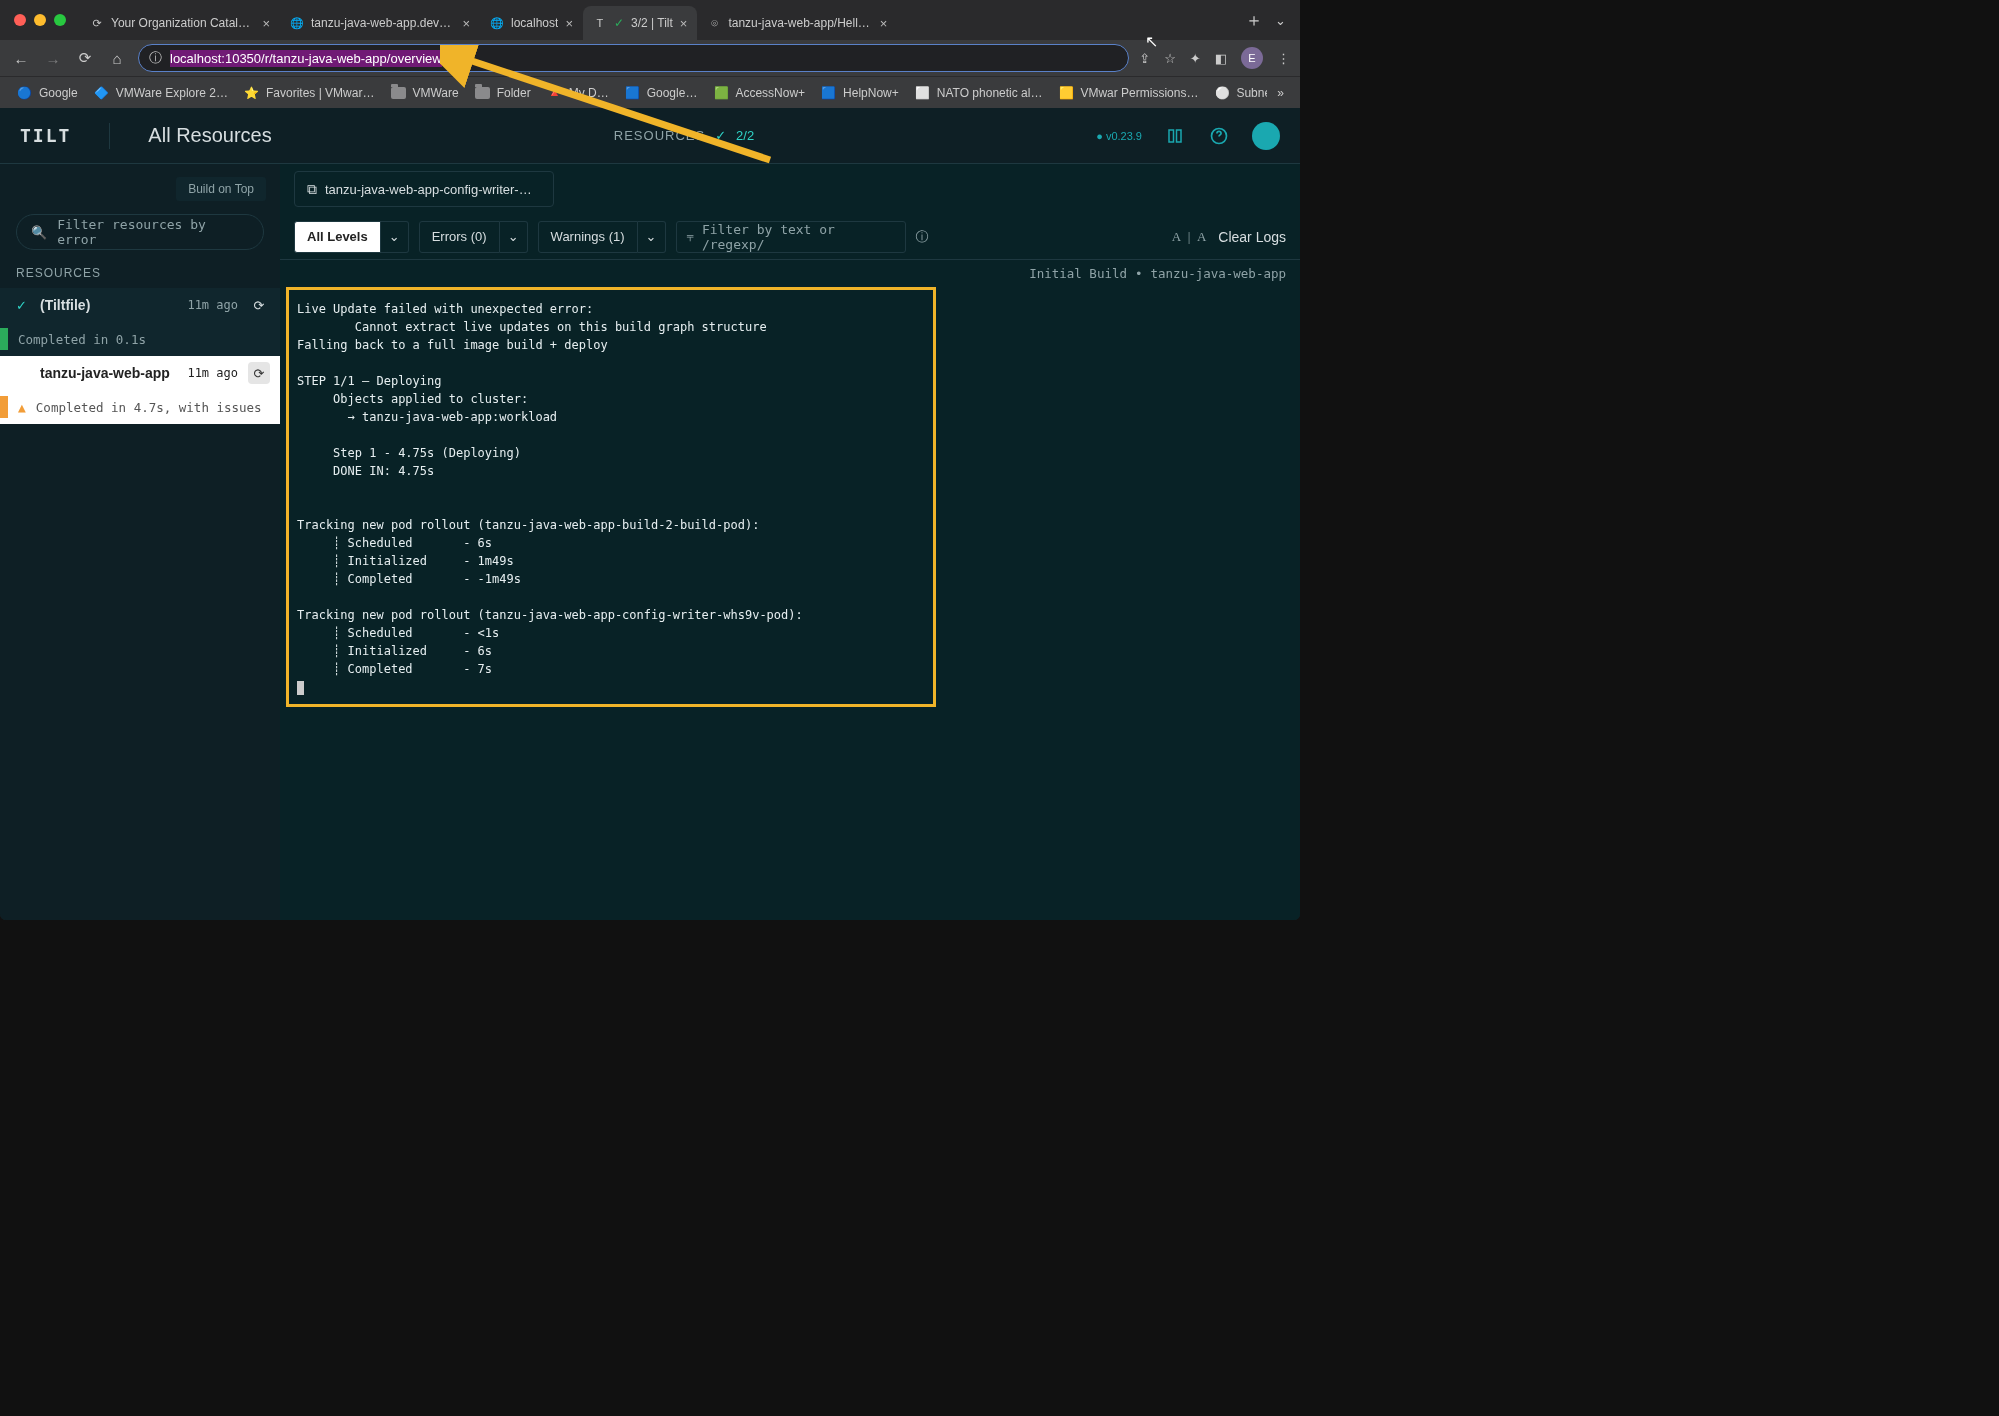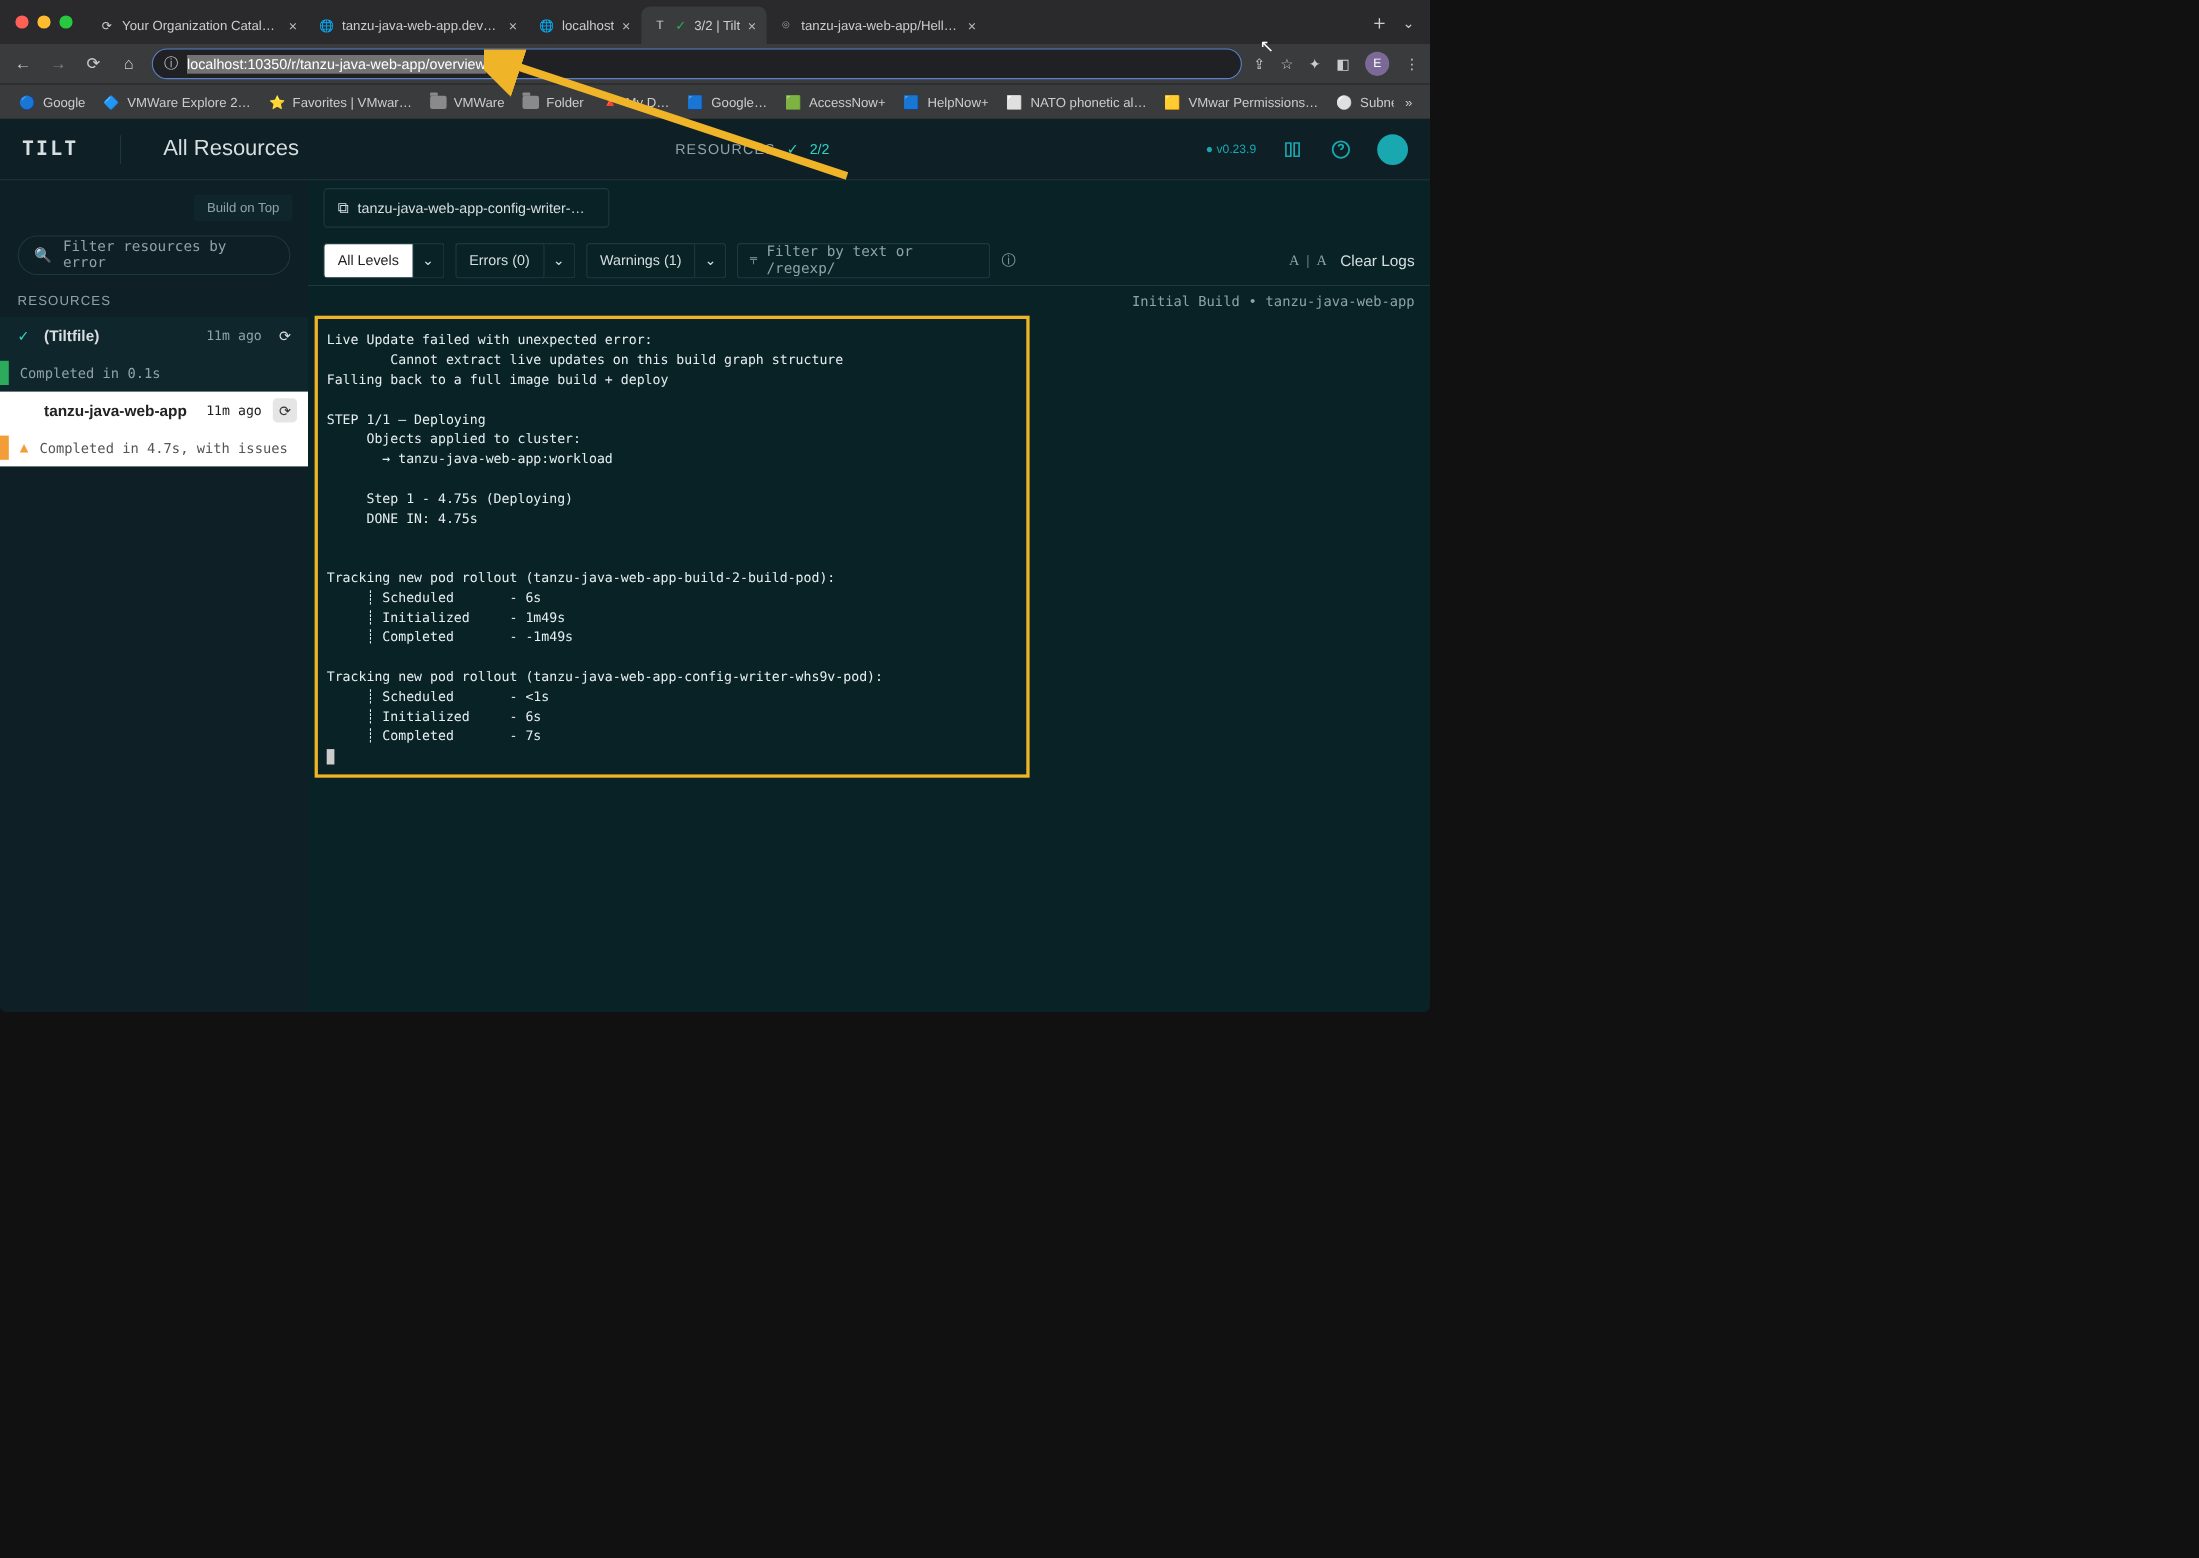--- a/index.html
+++ b/index.html
@@ -33,21 +33,21 @@
   .tab.active{background:var(--chrome-bar)}
   .tab .fav{width:14px;height:14px;display:flex;align-items:center;justify-content:center;font-size:11px}
   .tab .title{white-space:nowrap;overflow:hidden;text-overflow:ellipsis;flex:1}
   .tab .x{color:#bbb;font-size:13px}
   .newtab{color:#ccc;padding:0 12px;font-size:18px}
   .titlebar .menu-chevron{margin-left:auto;margin-right:14px;color:#ccc}
 
   .navbar{height:36px;background:var(--chrome-bar);display:flex;align-items:center;padding:0 10px;gap:10px}
   .navbtn{width:22px;text-align:center;color:#ccc;font-size:15px}
   .addr{flex:1;height:28px;background:#202124;border:1px solid #5a81c9;border-radius:14px;display:flex;align-items:center;padding:0 10px;gap:8px;color:#bcbcbc}
-  .addr .highlight{background:#737373;color:#fff;padding:1px 0}
+  .addr .highlight{background:#701a75;color:#fff;padding:1px 0}
   .right-icons{display:flex;gap:14px;align-items:center;color:#ccc}
   .avatar-chrome{width:22px;height:22px;border-radius:50%;background:#7b6a97;display:flex;align-items:center;justify-content:center;font-size:11px;color:#fff}
   
   .bookmarks{height:32px;background:var(--chrome-bar);border-top:1px solid #2a2a2c;display:flex;align-items:center;padding:0 10px;gap:4px;color:#ccc;font-size:12px}
   .bm{display:flex;align-items:center;gap:6px;padding:3px 7px;border-radius:4px;white-space:nowrap}
   .bm .ico{width:16px;height:16px;display:flex;align-items:center;justify-content:center}
   .folder-ico{width:15px;height:12px;background:#8a8a8c;border-radius:2px;position:relative}
   .folder-ico:before{content:"";position:absolute;top:-3px;left:0;width:7px;height:3px;background:#8a8a8c;border-radius:1px 1px 0 0}
 
   
@@ -91,21 +91,21 @@
 
   
   .main{flex:1;background:var(--bg-deep);display:flex;flex-direction:column;position:relative}
   .main-top{height:50px;display:flex;align-items:center;padding:0 14px}
   .chip{border:1px solid var(--border-dark);border-radius:4px;height:36px;display:flex;align-items:center;padding:0 12px;gap:8px;font-size:13px;max-width:260px}
   .chip .copy-ico{font-size:14px}
   .chip .txt{white-space:nowrap;overflow:hidden;text-overflow:ellipsis}
   
   .toolbar{height:46px;display:flex;align-items:center;padding:0 14px;gap:10px;border-bottom:1px solid var(--border-dark)}
   .btn{height:32px;border:1px solid var(--border-dark);border-radius:3px;display:flex;align-items:center;padding:0 12px;font-size:13px;background:transparent;color:var(--text)}
-  .btn.white{background:#fff;color:#222;font-weight:400}
+  .btn.white{background:#fff;color:#222;font-weight:700}
   .btn-group{display:flex}
   .btn-group .btn:first-child{border-radius:3px 0 0 3px}
   .btn-group .caret{width:28px;border-left:none;border-radius:0 3px 3px 0;justify-content:center;padding:0}
   .log-filter{flex:0 0 230px;height:32px;border:1px solid var(--border-dark);border-radius:3px;display:flex;align-items:center;padding:0 10px;gap:8px;color:var(--text-dim);font-family:monospace;font-size:13px}
   .toolbar .spacer{flex:1}
   .aA{font-family:serif;letter-spacing:2px;font-size:13px;color:var(--text-dim)}
   .clear{font-size:14px}
 
   .build-line{text-align:right;padding:6px 14px;font-size:12.5px;color:var(--text-dim);font-family:monospace}
   .build-line .dot-sep{margin:0 8px}

